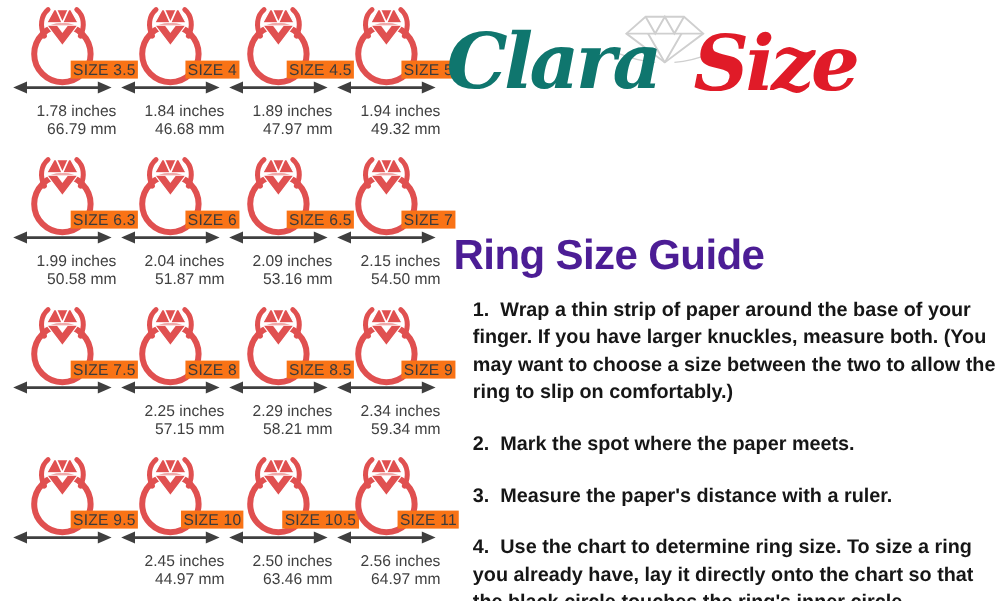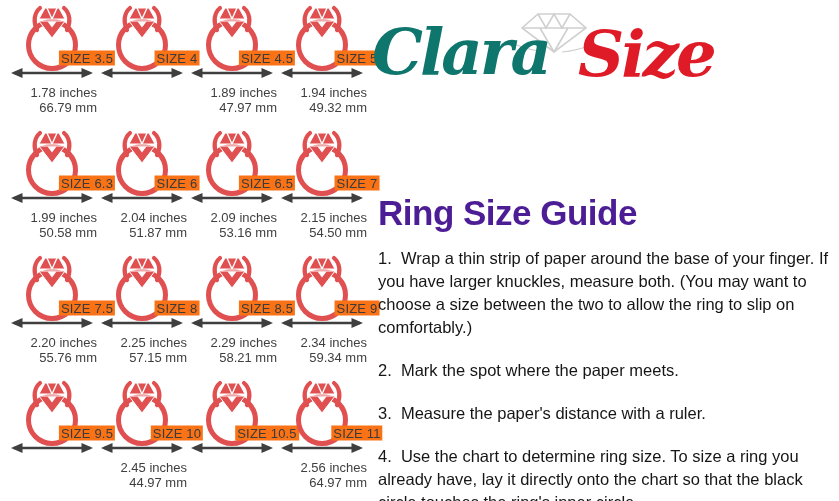--- a/index.html
+++ b/index.html
@@ -22,21 +22,21 @@
   #brand-clara{left:372px;top:20px;color:#0f766e;}
   #brand-pucci{left:578px;top:22px;color:#e01b28;}
   #brand-diamond{position:absolute;left:512px;top:8px;width:84px;height:50px;z-index:0;}
   .brandWord{z-index:1;}
 
   
   #guide-title{position:absolute;left:378px;top:193px;font-size:35px;font-weight:700;
                color:#4c1d95;letter-spacing:-.5px;}
   #guide-steps{position:absolute;left:378px;top:247px;width:458px;
                font-size:16.5px;line-height:23px;color:#161616;}
-  #guide-steps p{margin:0 0 20px 0;white-space:pre-wrap;}
+  #guide-steps p{margin:0 0 20px 16px;white-space:pre-wrap;font-weight:bold;}
 
   .defs{position:absolute;width:0;height:0;overflow:hidden;}
 </style>
 </head>
 <body>
 
 <svg class="defs" aria-hidden="true">
   <defs>
     <symbol id="ringSym" viewBox="0 0 90 80">
       <circle cx="45" cy="45" r="23.5" fill="none" stroke="#e05050" stroke-width="5"></circle>
@@ -66,20 +66,24 @@
         <div>1.78 inches</div>
         <div>66.79 mm</div>
       </div>
     </div>
 
     <div class="cell">
       <svg class="ring" viewBox="0 0 90 80">
           <use href="#ringSym"></use>
         </svg>
       <span class="sizeLabel">SIZE 4</span>
+      <div class="meas">
+        <div>1.84 inches</div>
+        <div>46.68 mm</div>
+      </div>
     </div>
 
     <div class="cell">
       <svg class="ring" viewBox="0 0 90 80">
           <use href="#ringSym"></use>
         </svg>
       <span class="sizeLabel">SIZE 4.5</span>
       <div class="meas">
         <div>1.89 inches</div>
         <div>47.97 mm</div>
@@ -139,24 +143,20 @@
         <div>2.15 inches</div>
         <div>54.50 mm</div>
       </div>
     </div>
 
     <div class="cell">
       <svg class="ring" viewBox="0 0 90 80">
           <use href="#ringSym"></use>
         </svg>
       <span class="sizeLabel">SIZE 7.5</span>
-      <div class="meas">
-        <div>2.20 inches</div>
-        <div>55.76 mm</div>
-      </div>
     </div>
 
     <div class="cell">
       <svg class="ring" viewBox="0 0 90 80">
           <use href="#ringSym"></use>
         </svg>
       <span class="sizeLabel">SIZE 8</span>
       <div class="meas">
         <div>2.25 inches</div>
         <div>57.15 mm</div>
@@ -201,20 +201,24 @@
         <div>2.45 inches</div>
         <div>44.97 mm</div>
       </div>
     </div>
 
     <div class="cell">
       <svg class="ring" viewBox="0 0 90 80">
           <use href="#ringSym"></use>
         </svg>
       <span class="sizeLabel">SIZE 10.5</span>
+      <div class="meas">
+        <div>2.50 inches</div>
+        <div>63.46 mm</div>
+      </div>
     </div>
 
     <div class="cell">
       <svg class="ring" viewBox="0 0 90 80">
           <use href="#ringSym"></use>
         </svg>
       <span class="sizeLabel">SIZE 11</span>
       <div class="meas">
         <div>2.56 inches</div>
         <div>64.97 mm</div>

